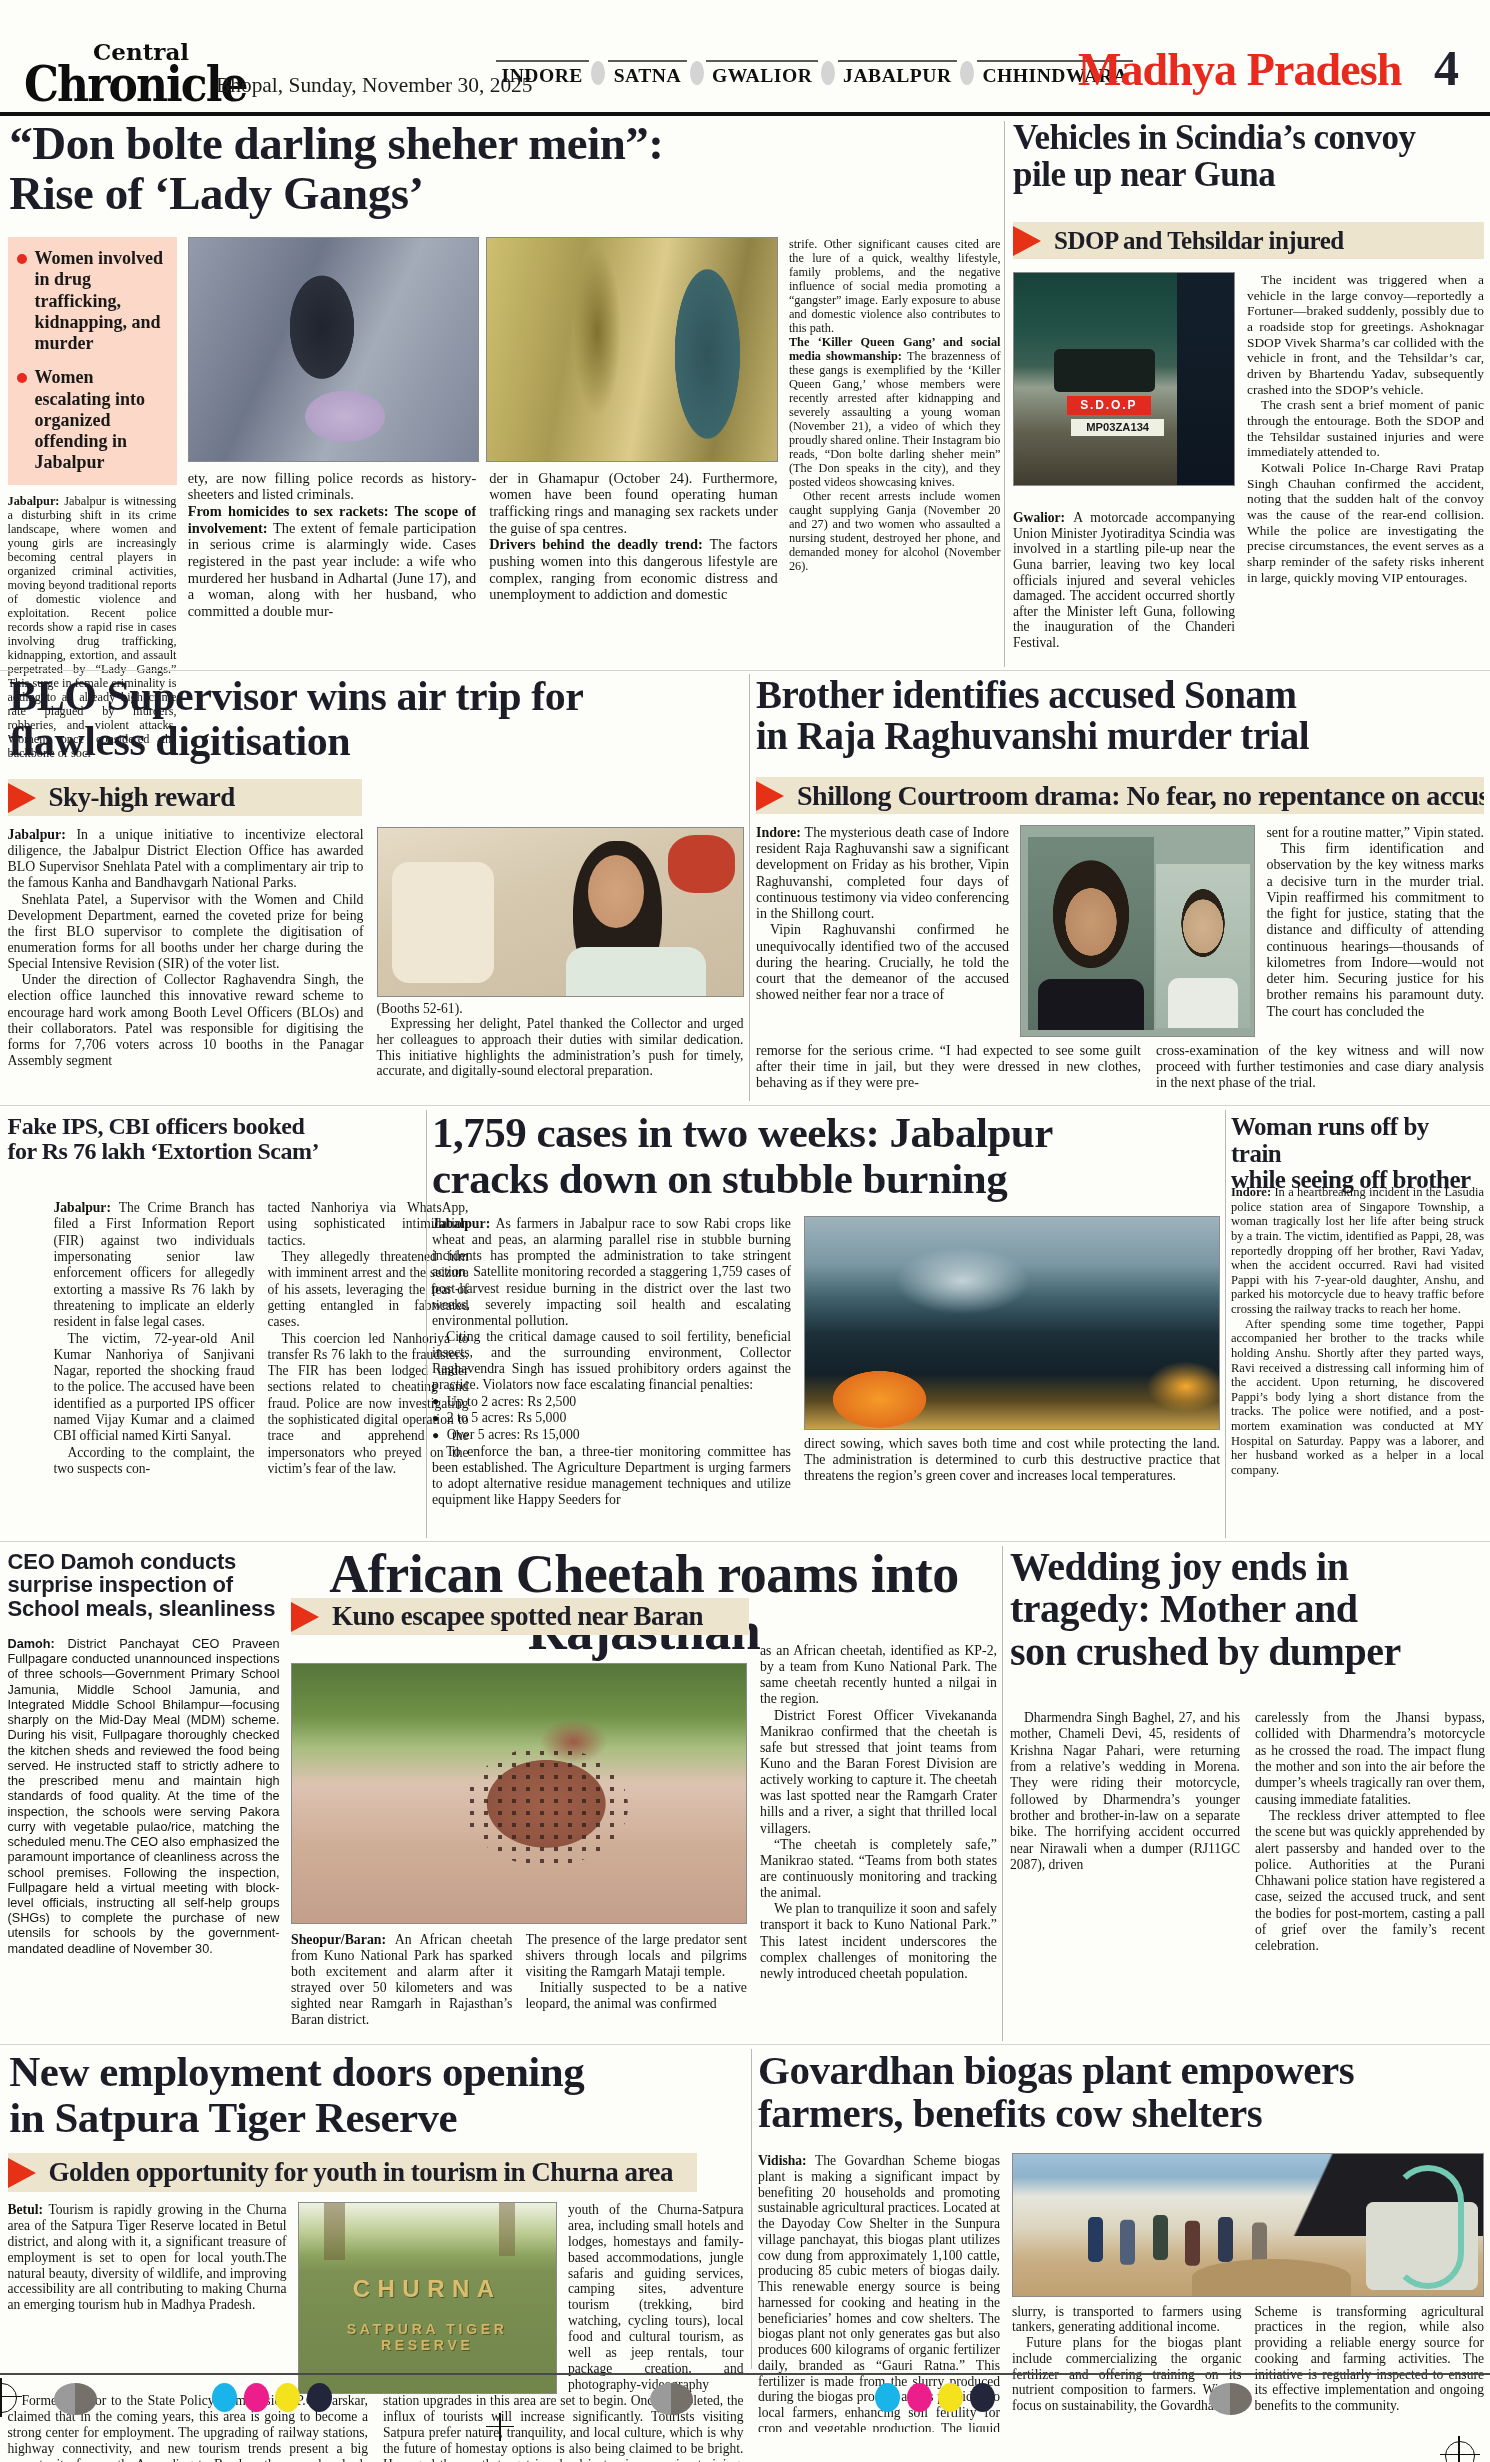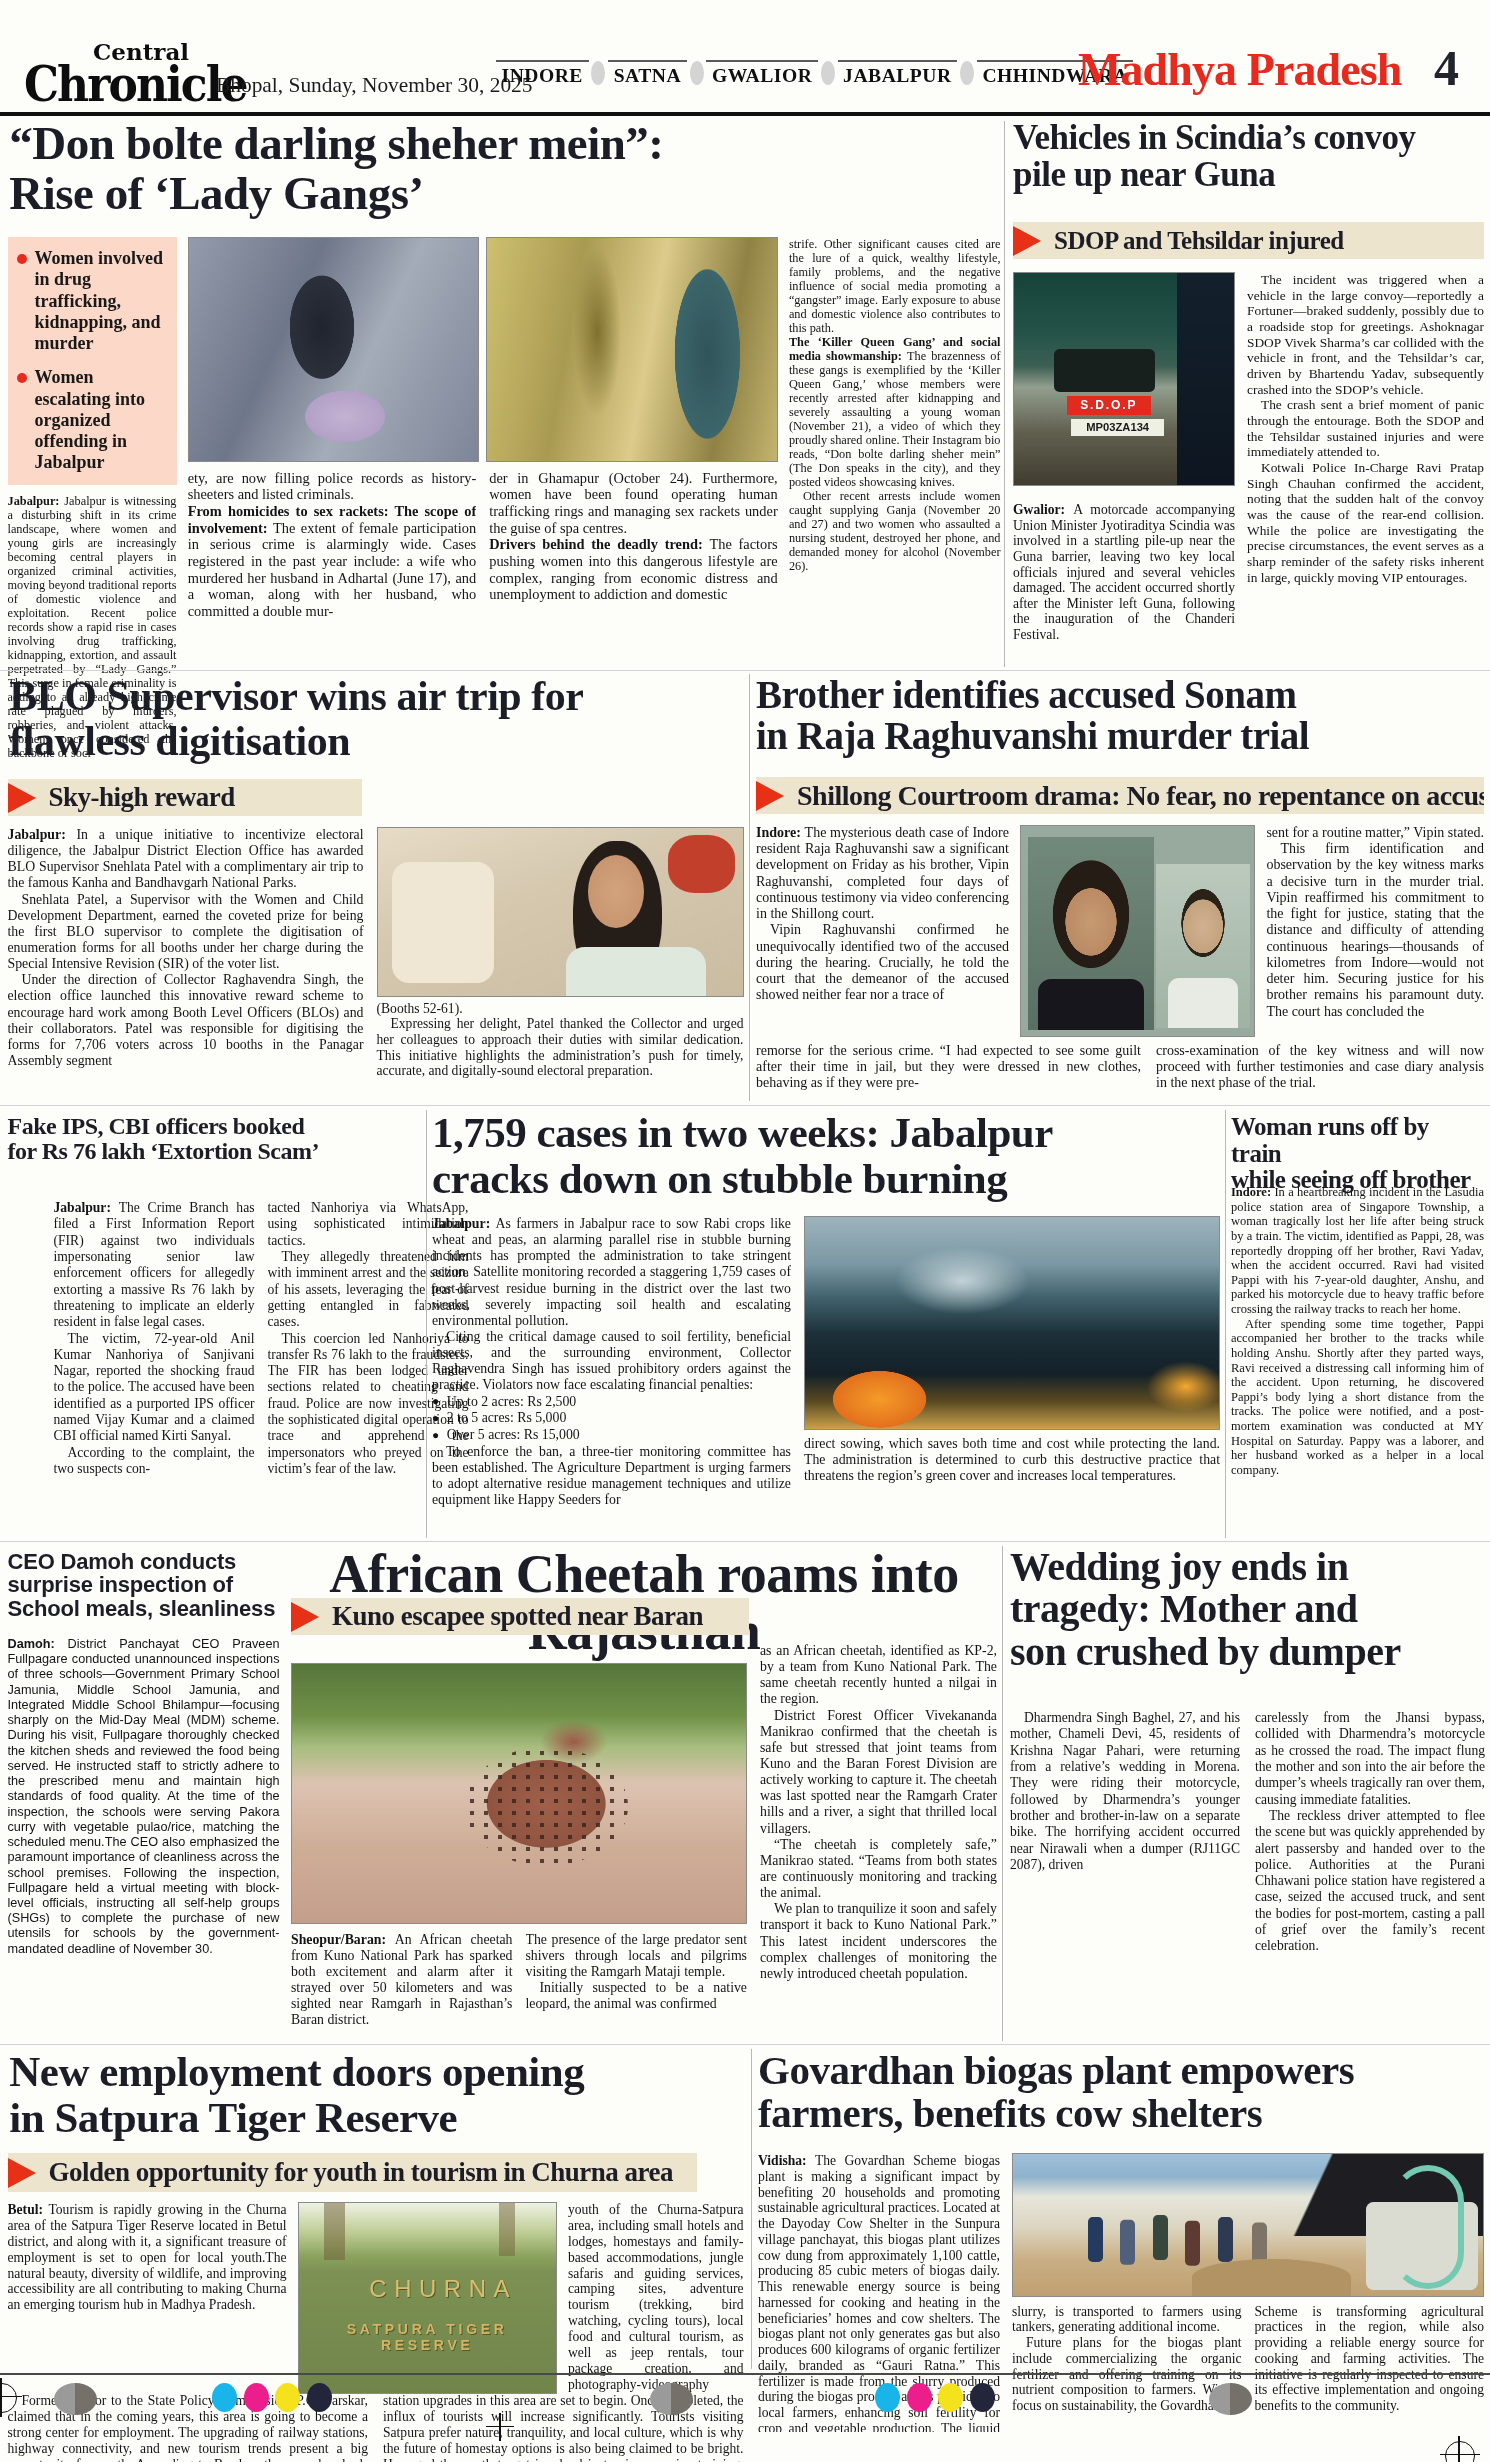--- a/index.html
+++ b/index.html
@@ -58,21 +58,21 @@
     radial-gradient(ellipse 54px 140px at 76% 52%, #30545a 0%, #3c666b 60%, rgba(0,0,0,0) 61%),
     radial-gradient(ellipse 34px 121px at 38% 42%, #80712f 0%, rgba(0,0,0,0) 70%),
     linear-gradient(100deg, #cec06f 0%, #a99a52 30%, #dccb8a 55%, #8f8244 80%, #c4b470 100%); }
 
   
   .b-hl { position:absolute; left:1013px; top:119px; width:471px; font-size:35px; }
   .b-kick { position:absolute; left:1013px; top:222px; width:471px; height:37px; }
   .b-kick .kick-txt { font-size:25px; }
   .b-content { position:absolute; left:1013px; top:272px; width:471px; height:395px; display:flex; gap:12px; }
   .b-coll { width:222px; flex:none; }
-  .b-photo { height:212px; margin-bottom:16px;text-decoration:underline; }
+  .b-photo { height:212px; margin-bottom:24px;text-decoration:underline; }
   .b-coll .cap { font-size:13.6px; }
   .b-colr { flex:1; }
   .b-colr .p { font-size:13.4px; line-height:1.17; }
   .ph-b { background: linear-gradient(180deg, #16423a 0%, #245248 28%, #3c6053 44%, #939e8e 54%, #61604f 75%, #403c30 100%); }
   .b-grille { position:absolute; left:18%; top:36%; width:46%; height:20%; background:#17201d; border-radius:5.6px; }
   .b-figure { position:absolute; right:0; top:0; width:26%; height:100%; background:linear-gradient(180deg,#13202c,#0d1620); }
   .b-plate-red { position:absolute; left:24%; top:58%; width:84px; height:18.6px; background:#e02b1e; color:#fff;
       font-family:"Liberation Sans", sans-serif; font-weight:bold; font-size:12px; text-align:center; line-height:18.6px; letter-spacing:1.9px; }
   .b-plate-white { position:absolute; left:26%; top:69%; width:93px; height:17px; background:#eef0e4; color:#1a1a1a;
       font-family:"Liberation Sans", sans-serif; font-weight:bold; font-size:11.2px; text-align:center; line-height:17px; }
@@ -177,22 +177,22 @@
   .k-kick { position:absolute; left:7.5px; top:2153px; width:689px; height:39px; }
   .k-content { position:absolute; left:7.5px; top:2202px; width:736px; height:130px; display:flex; gap:11.2px; }
   .k-col1 { width:279px; flex:none; height:192px; }
   .k-col1 .p { font-size:13.6px; line-height:1.17; }
   .k-photo { width:257px; flex:none; height:190px; }
   .k-col3 { flex:1; height:192px; }
   .k-col3 .p { font-size:13.6px; line-height:1.17; }
   .ph-k { background: linear-gradient(180deg, #eef2e2 0%, #bccb92 16%, #8ba35e 28%, #7c9153 36%, #71854b 100%); }
   .ph-k::before { content:""; position:absolute; left:10%; top:0; width:8%; height:30%; background:#6d5b36; opacity:.5; }
   .ph-k::after { content:""; position:absolute; right:16%; top:0; width:6%; height:28%; background:#74623c; opacity:.5; }
-  .k-sign1 { position:absolute; left:16px; top:38%; width:100%; text-align:center; color:#dcbd6d;
-     font-family:"Liberation Sans",sans-serif; font-weight:normal; font-size:24px; letter-spacing:7.5px; text-shadow:0.9px 0.9px 0 #4c5a2e; }
+  .k-sign1 { position:absolute; left:0; top:38%; width:100%; text-align:center; color:#dcbd6d;
+     font-family:"Liberation Sans",sans-serif; font-weight:bold; font-size:24px; letter-spacing:7.5px; text-shadow:0.9px 0.9px 0 #4c5a2e; }
   .k-sign2 { position:absolute; left:0; top:62%; width:100%; text-align:center; color:#d3b465;
      font-family:"Liberation Sans",sans-serif; font-weight:bold; font-size:14px; letter-spacing:3.7px; text-shadow:0.9px 0.9px 0 #4c5a2e; }
 
   
   .k-bottxt { position:absolute; left:7.5px; top:2393px; width:736px; display:flex; gap:15px; }
   .k-bl, .k-br { flex:1; }
   .k-bottxt .p { font-size:13.6px; line-height:1.17; }
 
   
   .l-hl { position:absolute; left:758px; top:2049px; width:726px; font-size:41px; }

